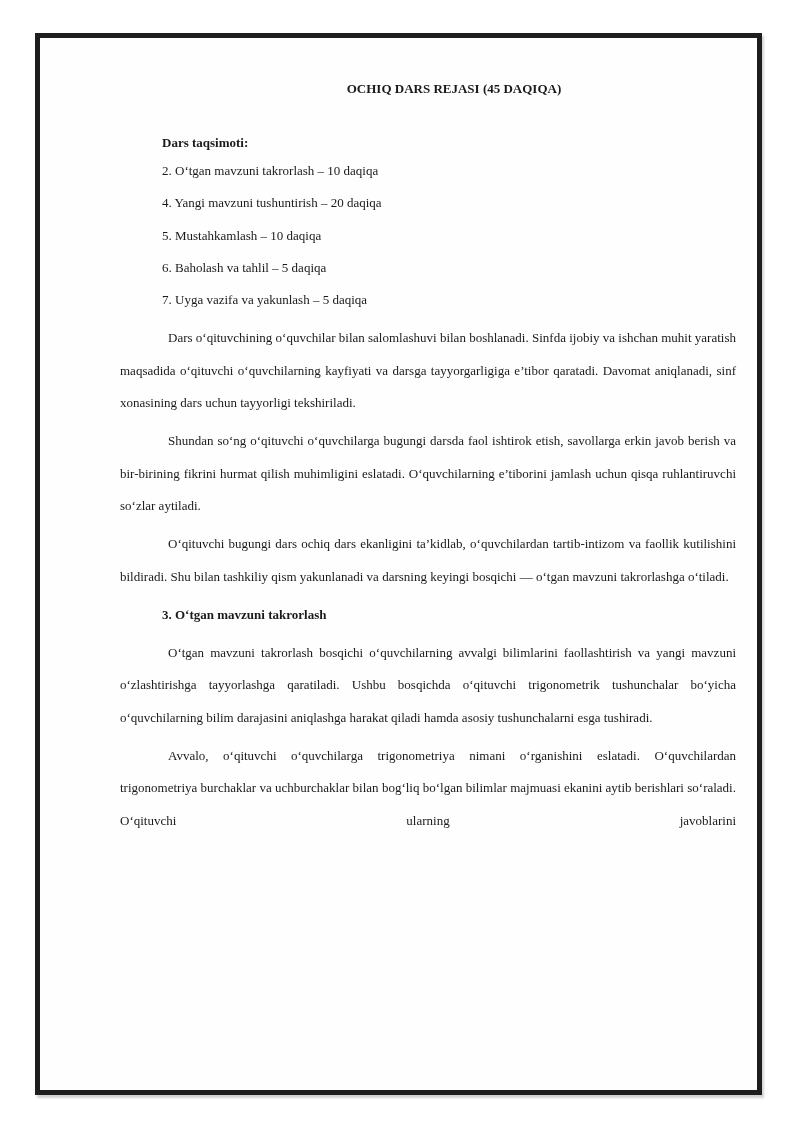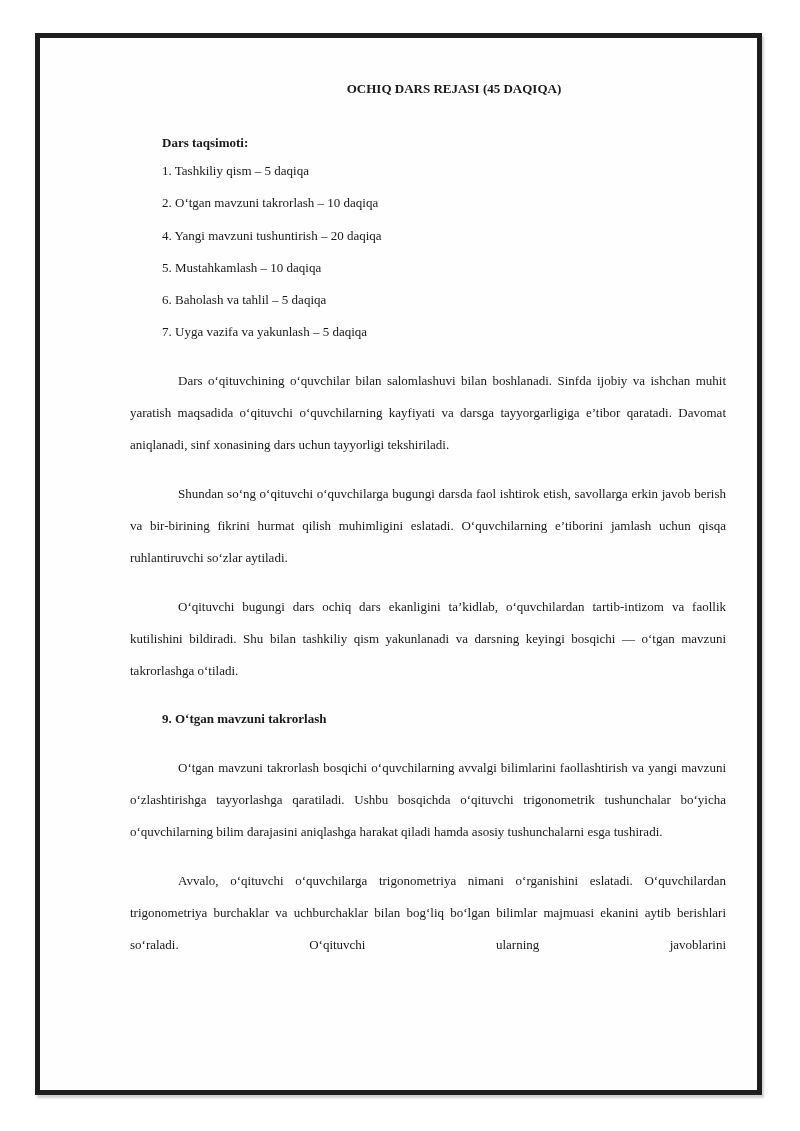--- a/index.html
+++ b/index.html
@@ -62,21 +62,21 @@
     text-indent: 48px;
     line-height: 32.3px;
   }
   .section-heading {
     font-weight: 700;
     margin: 0;
     text-indent: 48px;
     line-height: 32.3px;
   }
   .para {
-    margin: 16px;
+    margin: 6px;
     text-align: justify;
     text-indent: 48px;
     line-height: 32.3px;
   }
   .para.cont {
     
     text-align-last: justify;
   }
 </style>
 </head>
@@ -85,33 +85,32 @@
 <div class="page-frame"></div>
 
 <div class="content">
 
   <p class="doc-title">OCHIQ DARS REJASI (45 DAQIQA)</p>
 
 
   <p class="schedule-heading">Dars taqsimoti:</p>
 
   <div>
-    <p class="schedule-item">1. Tashkiliy qism – 5 daqiqa</p>
     <p class="schedule-item">2. Oʻtgan mavzuni takrorlash – 10 daqiqa</p>
     <p class="schedule-item">4. Yangi mavzuni tushuntirish – 20 daqiqa</p>
     <p class="schedule-item">5. Mustahkamlash – 10 daqiqa</p>
     <p class="schedule-item">6. Baholash va tahlil – 5 daqiqa</p>
     <p class="schedule-item">7. Uyga vazifa va yakunlash – 5 daqiqa</p>
   </div>
 
   <div>
     <p class="para">Dars oʻqituvchining oʻquvchilar bilan salomlashuvi bilan boshlanadi. Sinfda ijobiy va ishchan muhit yaratish maqsadida oʻqituvchi oʻquvchilarning kayfiyati va darsga tayyorgarligiga e’tibor qaratadi. Davomat aniqlanadi, sinf xonasining dars uchun tayyorligi tekshiriladi.</p>
     <p class="para">Shundan soʻng oʻqituvchi oʻquvchilarga bugungi darsda faol ishtirok etish, savollarga erkin javob berish va bir-birining fikrini hurmat qilish muhimligini eslatadi. Oʻquvchilarning e’tiborini jamlash uchun qisqa ruhlantiruvchi soʻzlar aytiladi.</p>
     <p class="para">Oʻqituvchi bugungi dars ochiq dars ekanligini ta’kidlab, oʻquvchilardan tartib-intizom va faollik kutilishini bildiradi. Shu bilan tashkiliy qism yakunlanadi va darsning keyingi bosqichi — oʻtgan mavzuni takrorlashga oʻtiladi.</p>
   </div>
 
   <div>
-    <p class="section-heading">9. Oʻtgan mavzuni takrorlash</p>
+    <p class="section-heading">3. Oʻtgan mavzuni takrorlash</p>
     <p class="para">Oʻtgan mavzuni takrorlash bosqichi oʻquvchilarning avvalgi bilimlarini faollashtirish va yangi mavzuni oʻzlashtirishga tayyorlashga qaratiladi. Ushbu bosqichda oʻqituvchi trigonometrik tushunchalar boʻyicha oʻquvchilarning bilim darajasini aniqlashga harakat qiladi hamda asosiy tushunchalarni esga tushiradi.</p>
     <p class="para cont">Avvalo, oʻqituvchi oʻquvchilarga trigonometriya nimani oʻrganishini eslatadi. Oʻquvchilardan trigonometriya burchaklar va uchburchaklar bilan bogʻliq boʻlgan bilimlar majmuasi ekanini aytib berishlari soʻraladi. Oʻqituvchi ularning javoblarini</p>
   </div>
 
 </div>
 
 </body></html>

